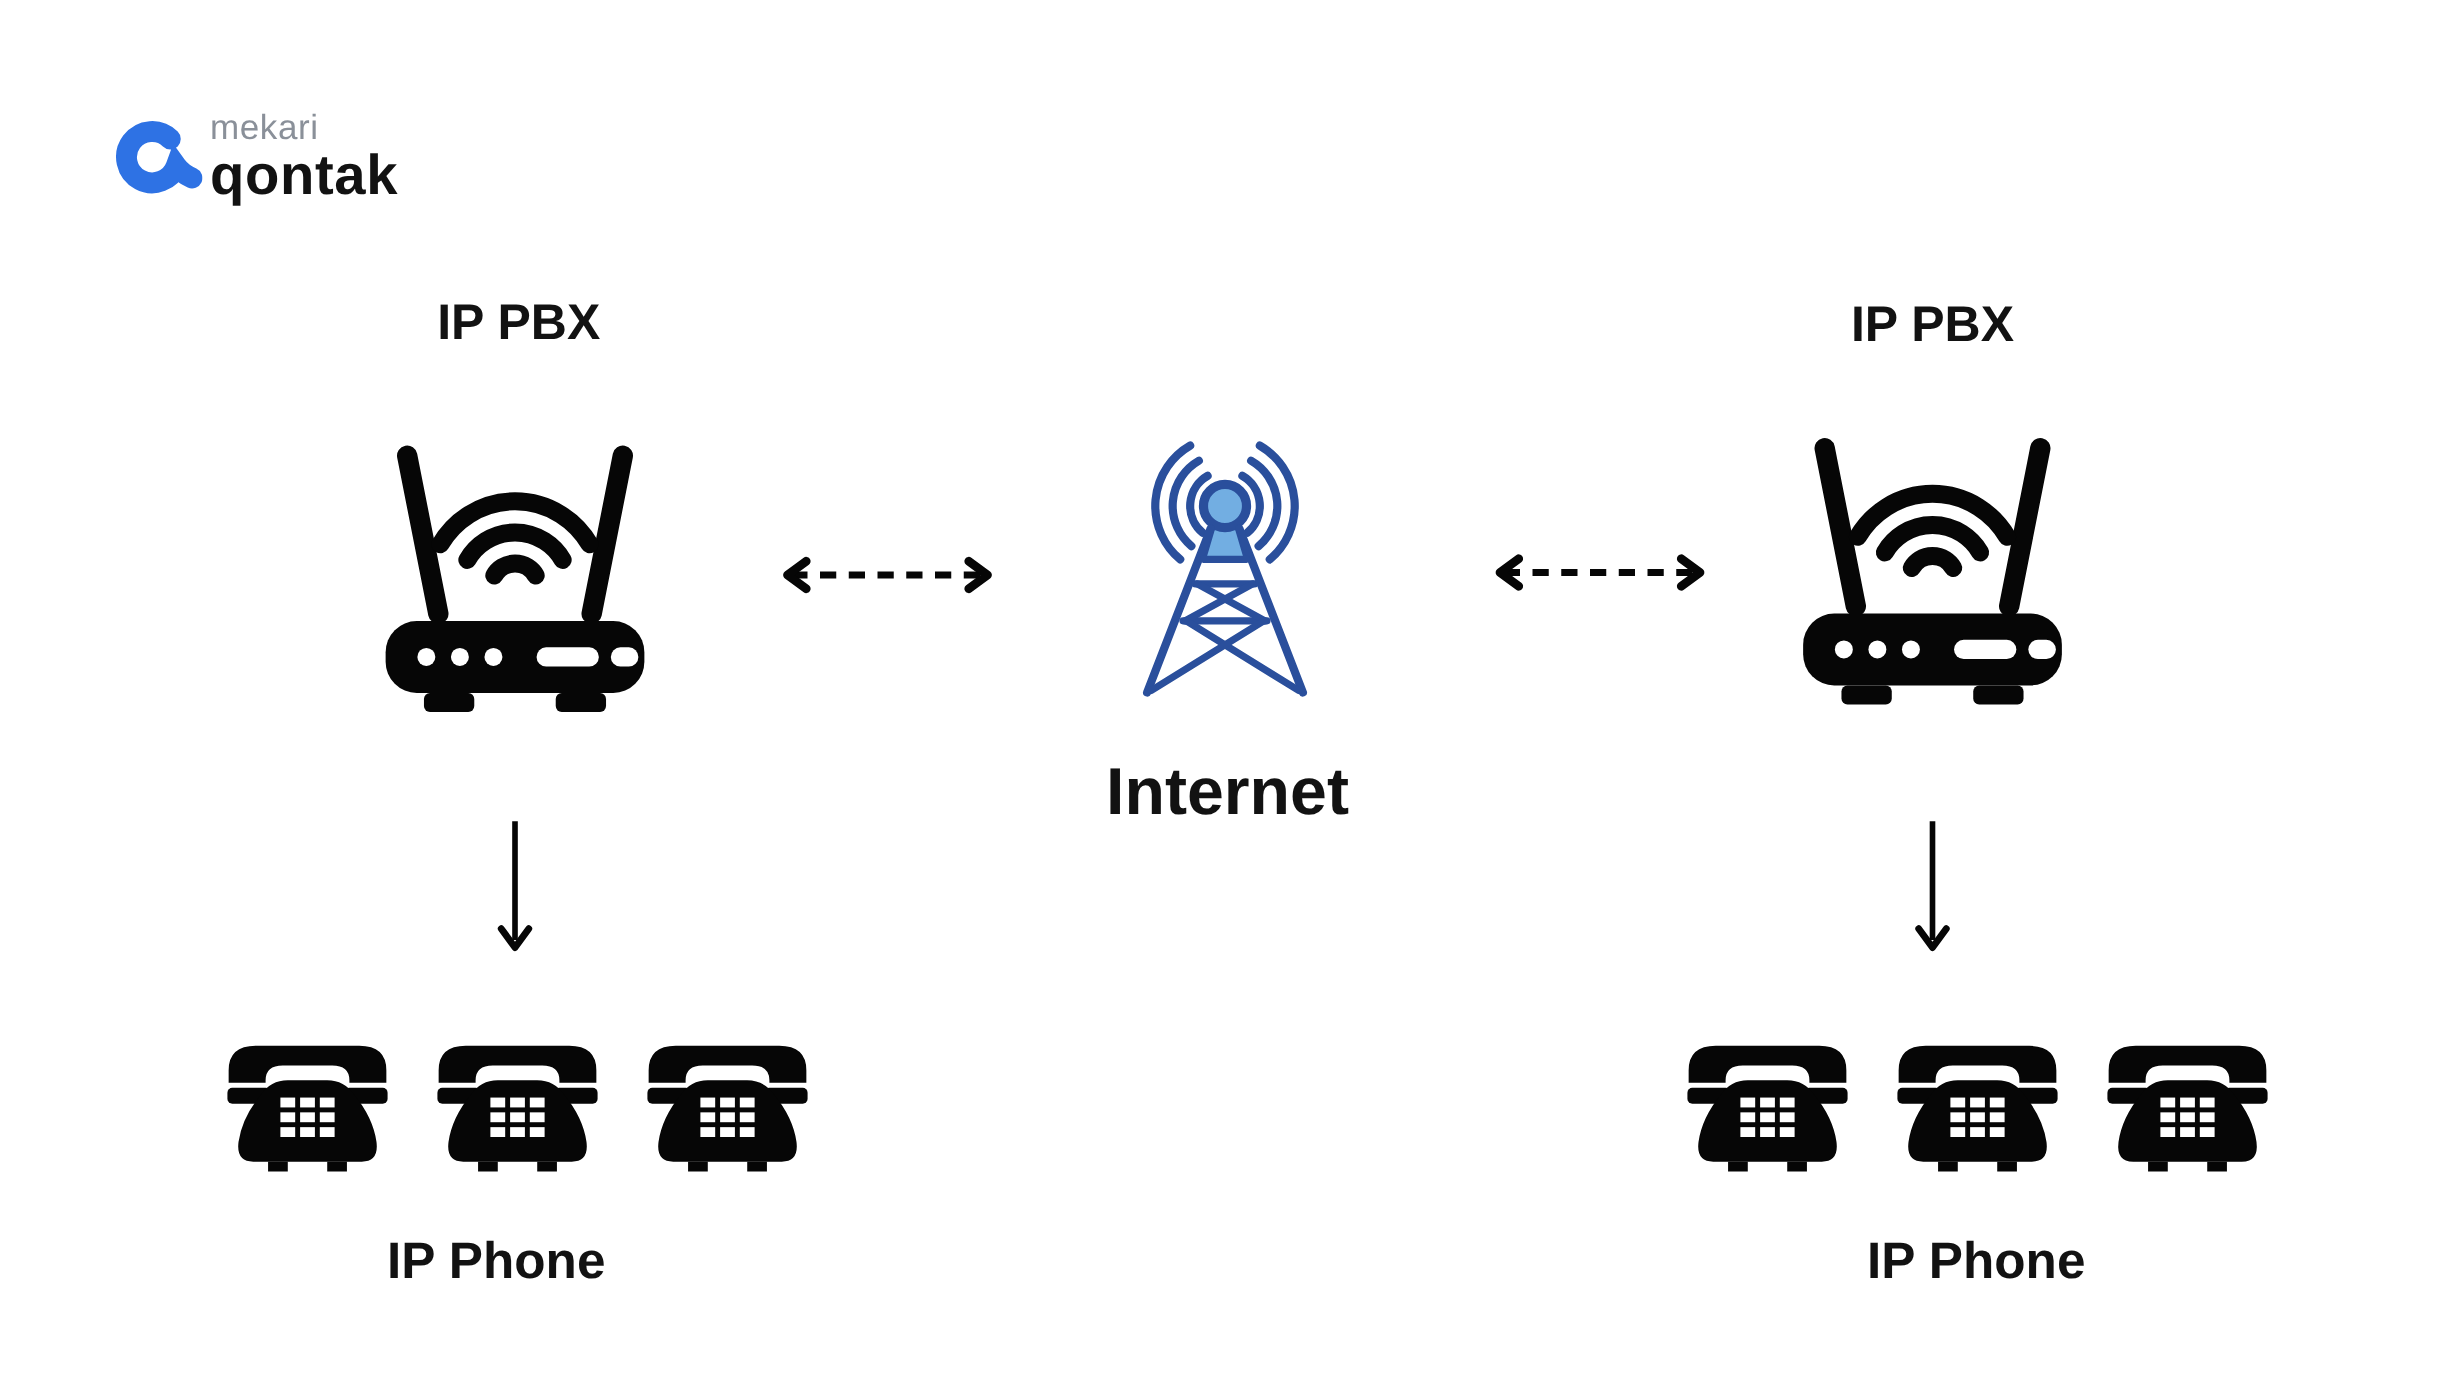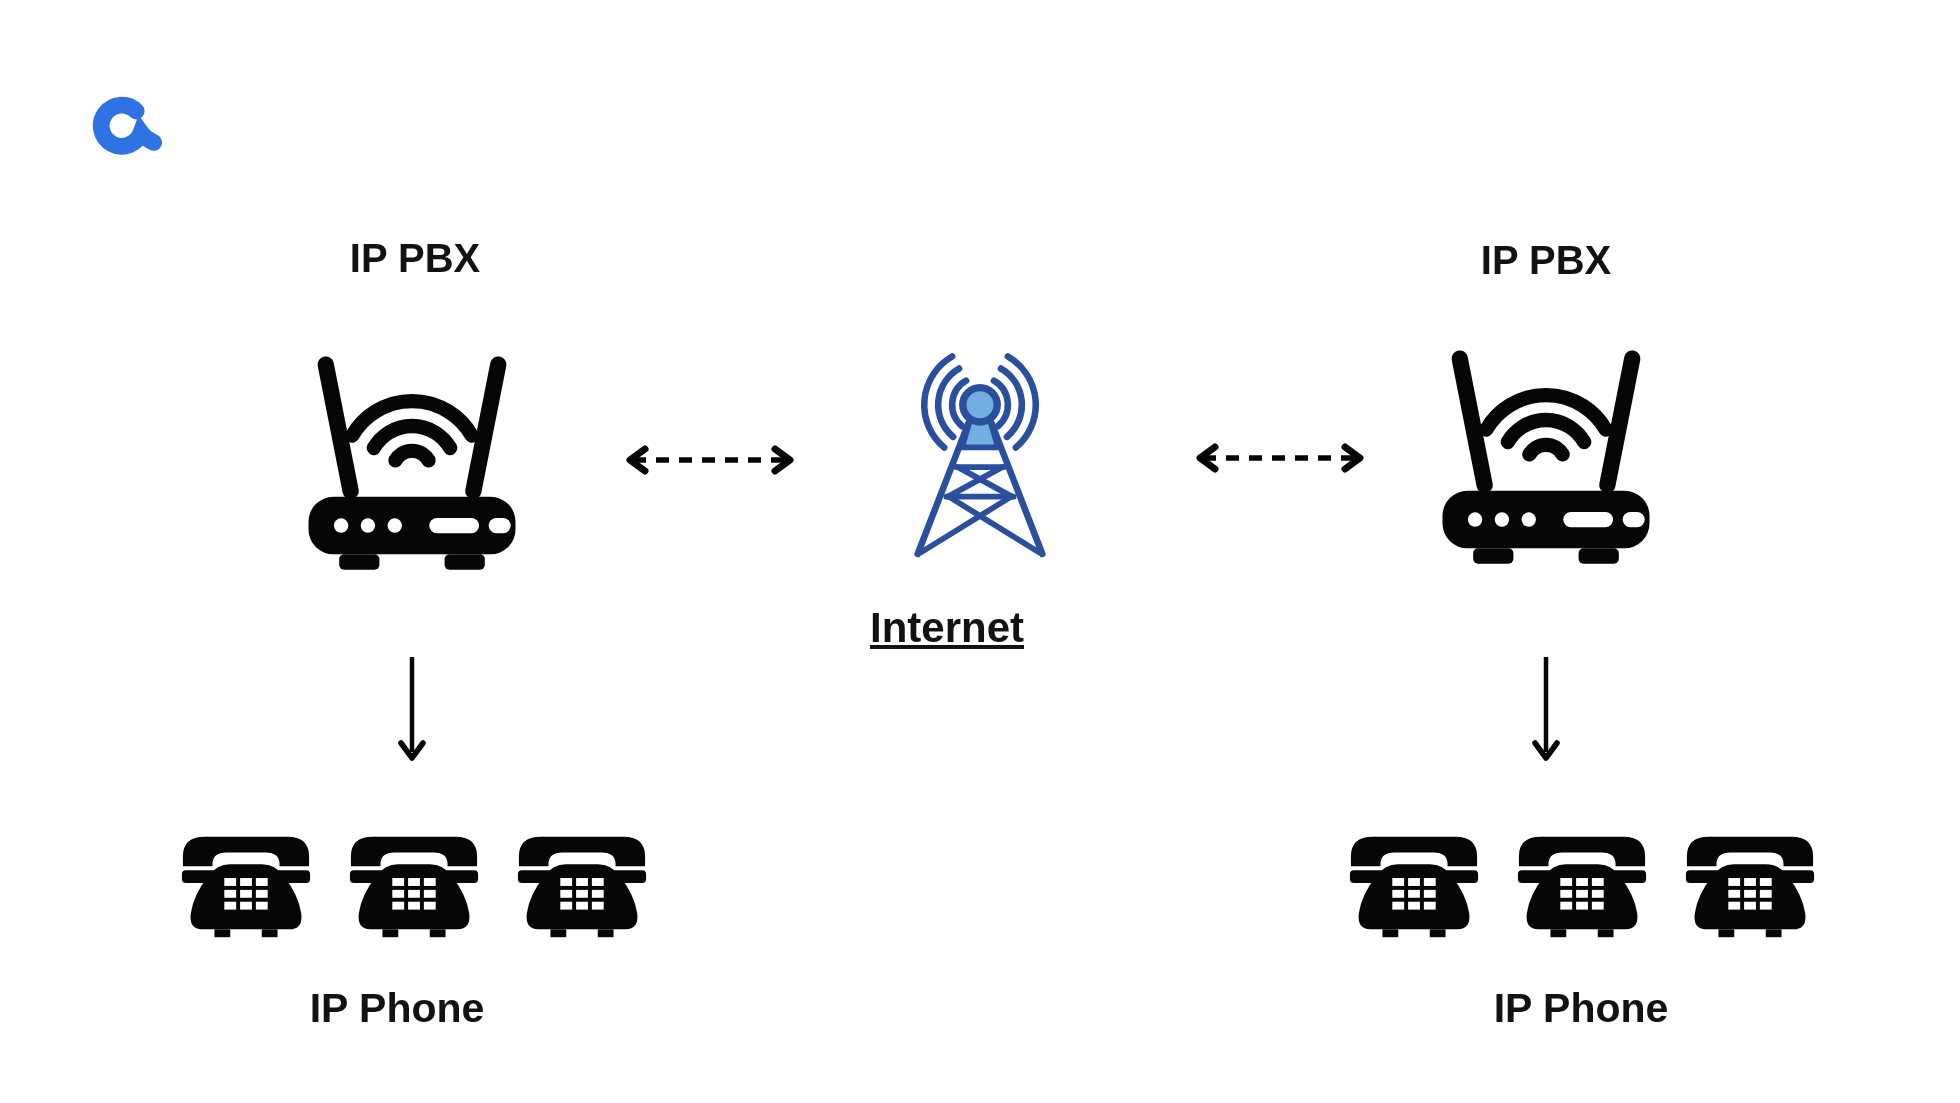--- a/index.html
+++ b/index.html
@@ -35,24 +35,28 @@
 </head>
 <body>
 
 <div class="stage">
 
   <div class="abs" style="left:86px; top:90px;">
     <svg width="76" height="76" viewBox="0 0 100 100">
       <path class="logo-arc" stroke-width="22" stroke-linecap="round" d="M66.1,27.9 A27,27 0 1 0 72.4,56.2 Q78,64 89,69"></path>
     </svg>
   </div>
+  <div class="abs" style="left:168px; top:88px;">
+    <div class="logo-text-top">mekari</div>
+    <div class="logo-text-bottom">qontak</div>
+  </div>
 
   <div class="node-label" style="left:415px; top:238px; font-size:40px;">IP PBX</div>
   <div class="node-label" style="left:1546px; top:240px; font-size:40px;">IP PBX</div>
-  <div class="node-label" style="left:947px; top:607px; font-size:42px;text-decoration:underline;">Internet</div>
+  <div class="node-label" style="left:982px; top:607px; font-size:53px;">Internet</div>
   <div class="node-label" style="left:397px; top:988px; font-size:41px;">IP Phone</div>
   <div class="node-label" style="left:1581px; top:988px; font-size:41px;">IP Phone</div>
 
   <svg width="0" height="0" style="position:absolute">
     <defs>
       <g id="router-icon">
         <line class="blk-line" x1="30" y1="20" x2="56" y2="152" stroke-width="17" stroke-linecap="round"></line>
         <line class="blk-line" x1="210" y1="20" x2="184" y2="152" stroke-width="17" stroke-linecap="round"></line>
         <path class="blk-line" stroke-width="15" stroke-linecap="round" d="M102.7,120 A20,20 0 0 1 137.3,120"></path>
         <path class="blk-line" stroke-width="15" stroke-linecap="round" d="M80.2,107 A46,46 0 0 1 159.8,107"></path>

